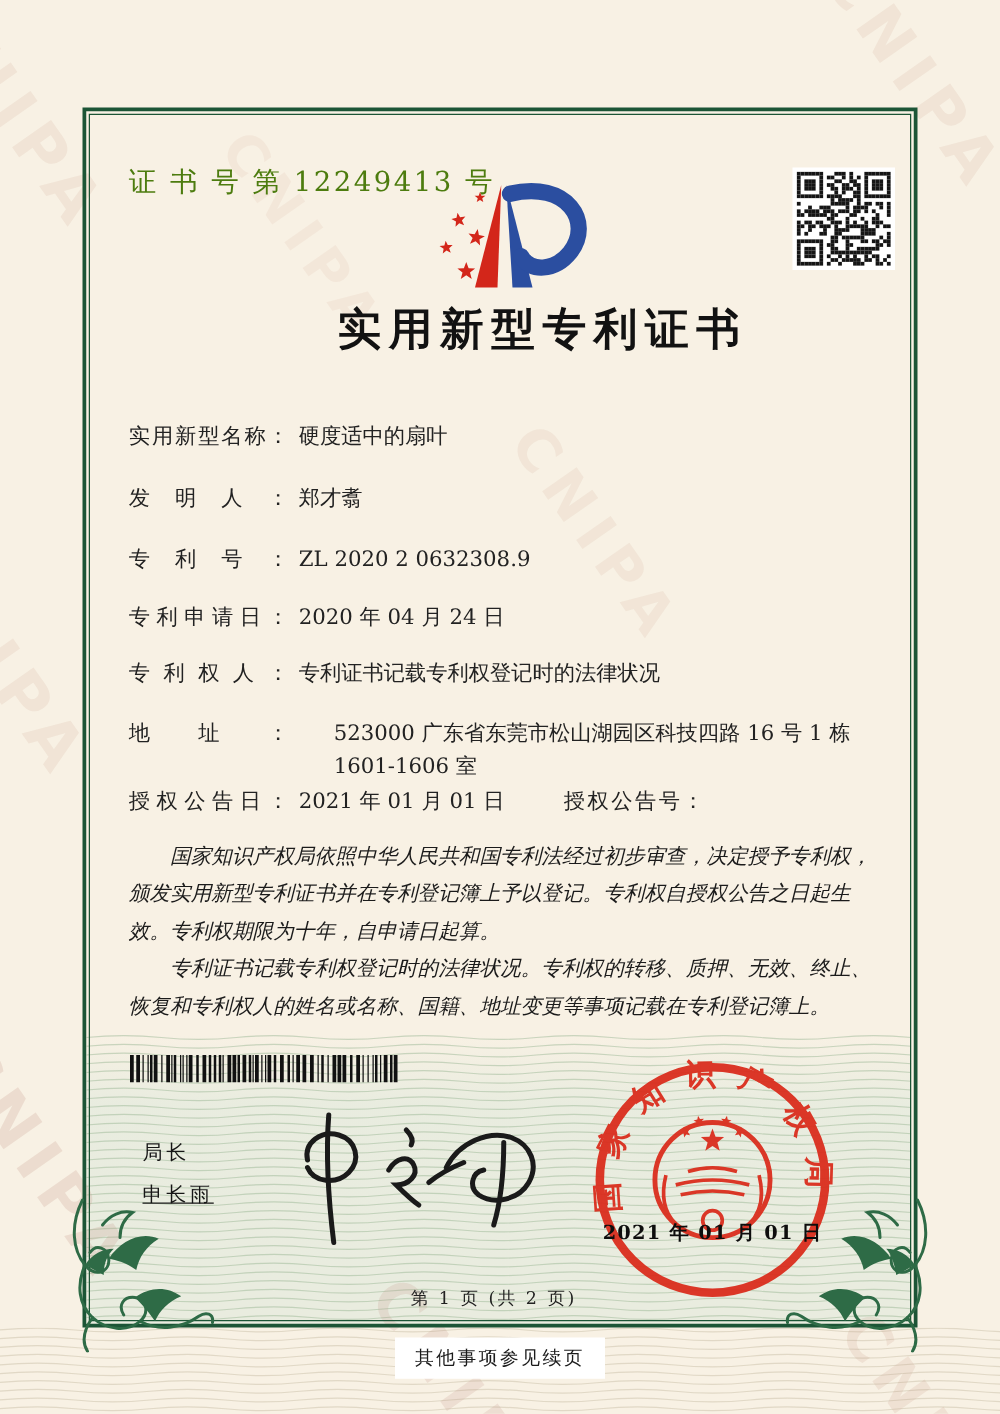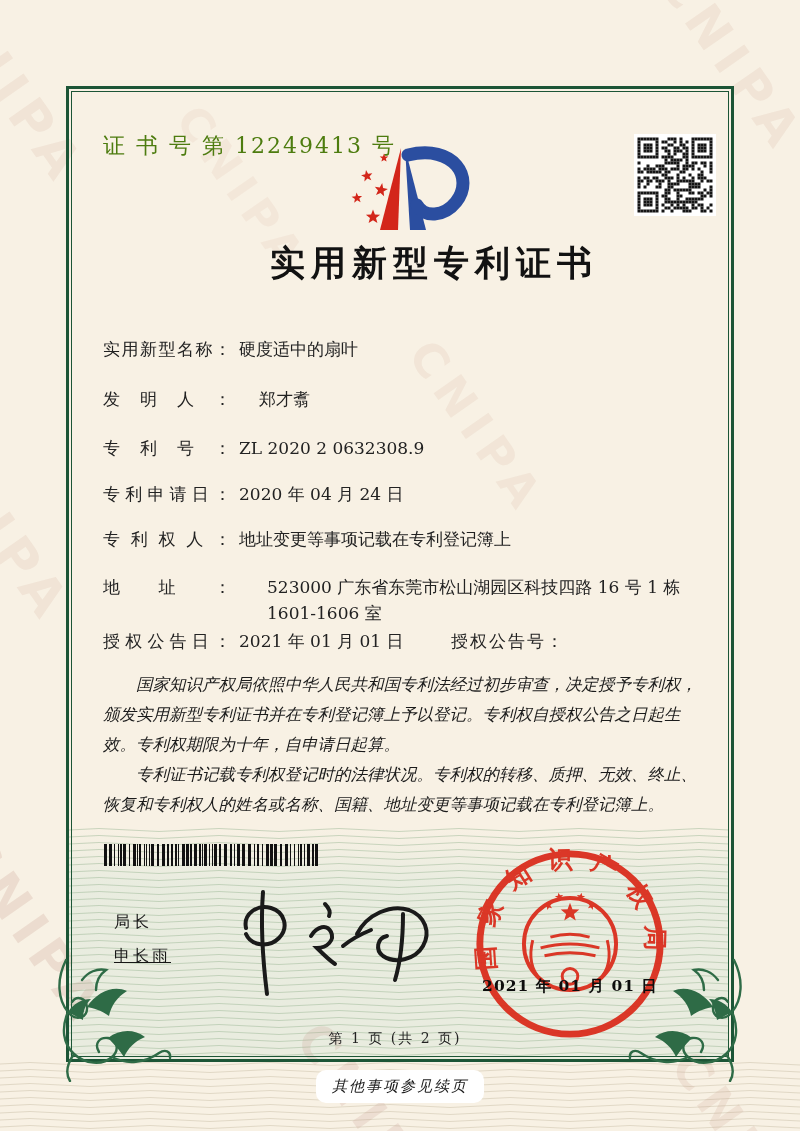--- a/index.html
+++ b/index.html
@@ -53,21 +53,21 @@
     position:absolute;left:472px;top:976px;width:196px;text-align:center;
     font-size:15.5px;letter-spacing:1px;color:#0d0d0d;font-weight:bold;
   }
   .pageinfo{
     position:absolute;left:0;top:1030px;width:790px;text-align:center;
     font-size:14px;letter-spacing:2px;color:#222;
   }
   .footnote-wrap{position:absolute;left:0;top:1070px;width:800px;text-align:center;}
   .footnote{
     display:inline-block;background:#ffffff;padding:7px 16px;font-size:15px;
-    font-style:italic;letter-spacing:2px;color:#1b1b1b;border-radius:10px;
+    letter-spacing:2px;color:#1b1b1b;
   }
   .qrbox{position:absolute;left:634px;top:134px;width:82px;height:82px;background:#fff;padding:0;}
 </style>
 </head>
 <body>
 
 <span class="wm" style="left:-28px;top:-18px;font-size:52px;">CNIPA</span>
 <span class="wm" style="left:694px;top:-44px;font-size:50px;">CNIPA</span>
 <span class="wm" style="left:208px;top:96px;font-size:44px;color:rgba(203,152,132,0.10);">CNIPA</span>
 <span class="wm" style="left:442px;top:330px;font-size:46px;color:rgba(203,152,132,0.13);">CNIPA</span>
@@ -467,35 +467,35 @@
       </svg>
   </div>
 
   <div class="title">实用新型专利证书</div>
 
   <div class="fields">
     <div class="frow" style="top:0;">
       <span class="flabel">实用新型名称：</span>
       <span class="fvalue">硬度适中的扇叶</span>
     </div>
-    <div class="frow" style="top:50px;gap:20px;">
+    <div class="frow" style="top:50px;">
       <span class="flabel">发明人：</span>
       <span class="fvalue">郑才翥</span>
     </div>
     <div class="frow" style="top:99px;">
       <span class="flabel">专利号：</span>
       <span class="fvalue">ZL 2020 2 0632308.9</span>
     </div>
     <div class="frow" style="top:145px;">
       <span class="flabel">专利申请日：</span>
       <span class="fvalue">2020 年 04 月 24 日</span>
     </div>
     <div class="frow" style="top:190px;">
       <span class="flabel">专利权人：</span>
-      <span class="fvalue">地址变更等事项记载在专利登记簿上</span>
+      <span class="fvalue">专利证书记载专利权登记时的法律状况</span>
     </div>
     <div class="frow" style="top:238px;gap:28px;">
       <span class="flabel">地址：</span>
       <span class="fvalue" style="width:452px;">523000 广东省东莞市松山湖园区科技四路 16 号 1 栋 1601-1606 室</span>
     </div>
     <div class="frow" style="top:292px;">
       <span class="flabel">授权公告日：</span>
       <span class="fvalue" style="width:212px;">2021 年 01 月 01 日</span>
       <span class="flabel" style="flex:0 0 112px;width:112px;">授权公告号：</span>
     </div>

